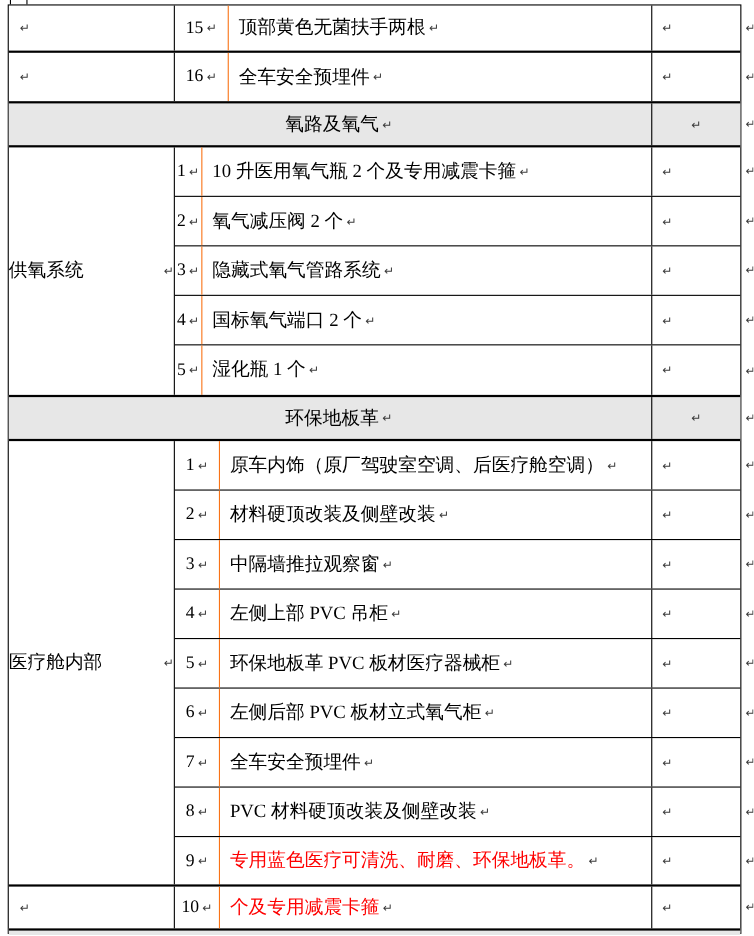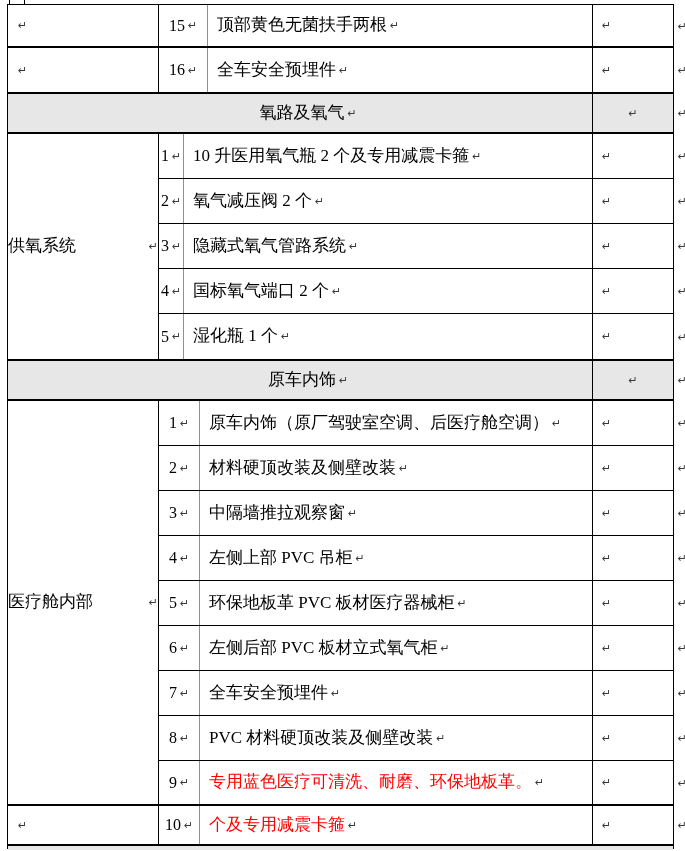--- a/index.html
+++ b/index.html
@@ -196,21 +196,21 @@
         <div class="cell col4">
             <span class="pm lone">↵</span>
           </div>
         <span class="pm eol">↵</span>
       </div>
     </div>
   </div>
 
   <div class="row grayrow">
     <div class="cell merged">
-        <span>原车内饰</span>
+        <span>环保地板革</span>
         <span class="pm">↵</span>
       </div>
     <div class="cell col4 centered">
         <span class="pm lone">↵</span>
       </div>
     <span class="pm eol">↵</span>
   </div>
 
   <div class="section sec-c">
     <div class="cell cat centered">

